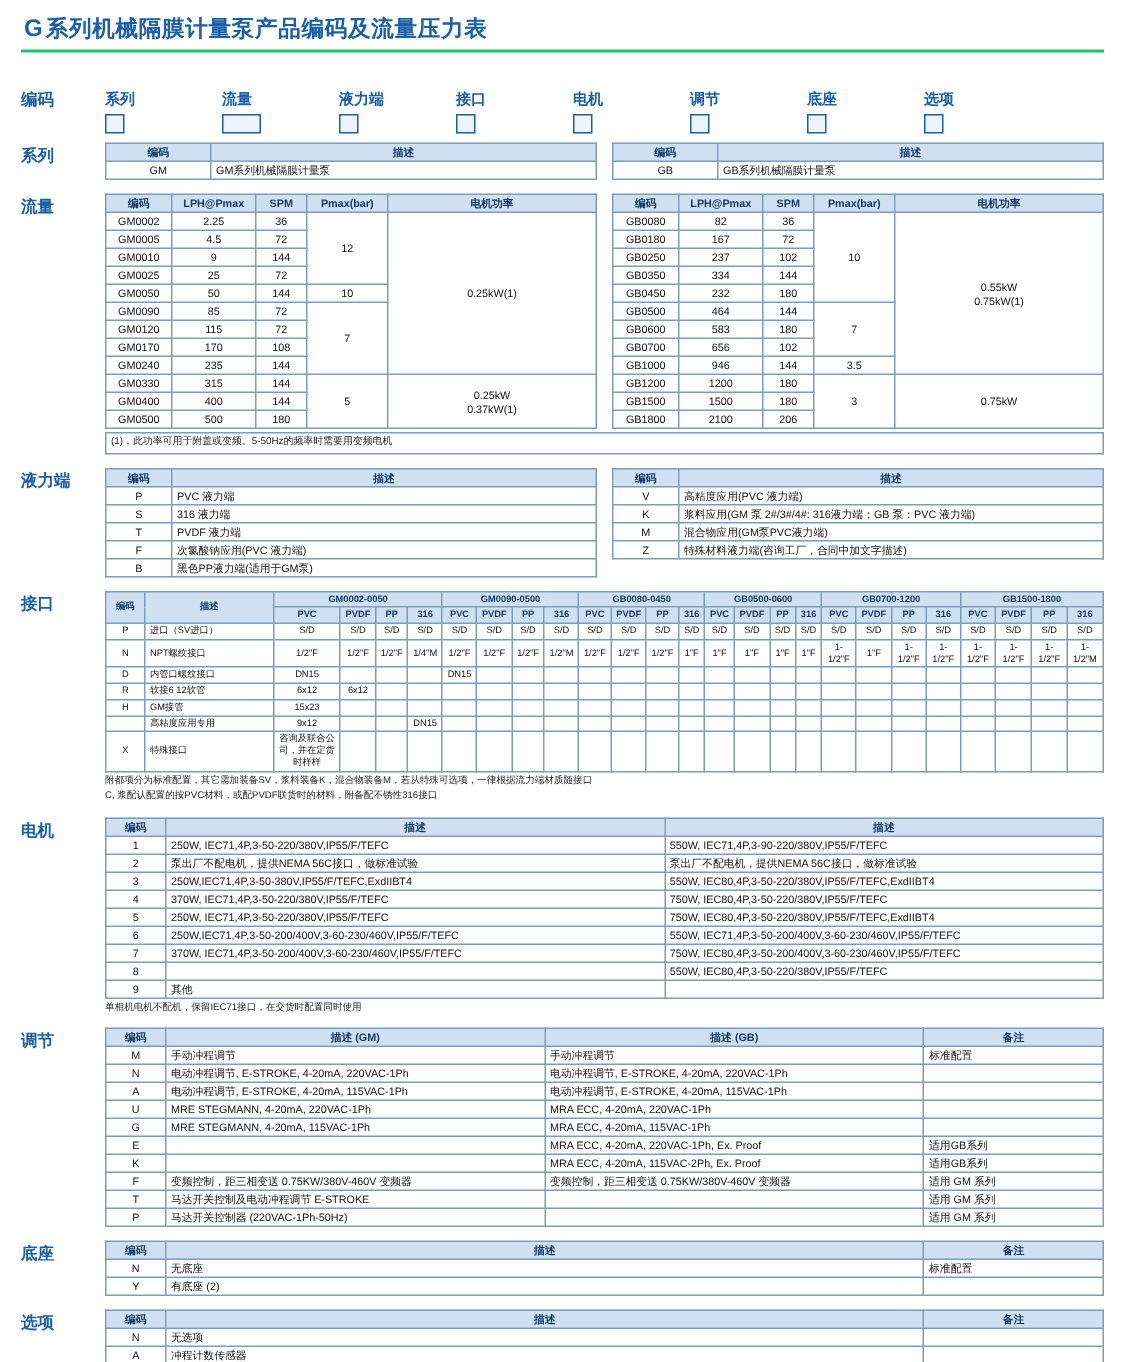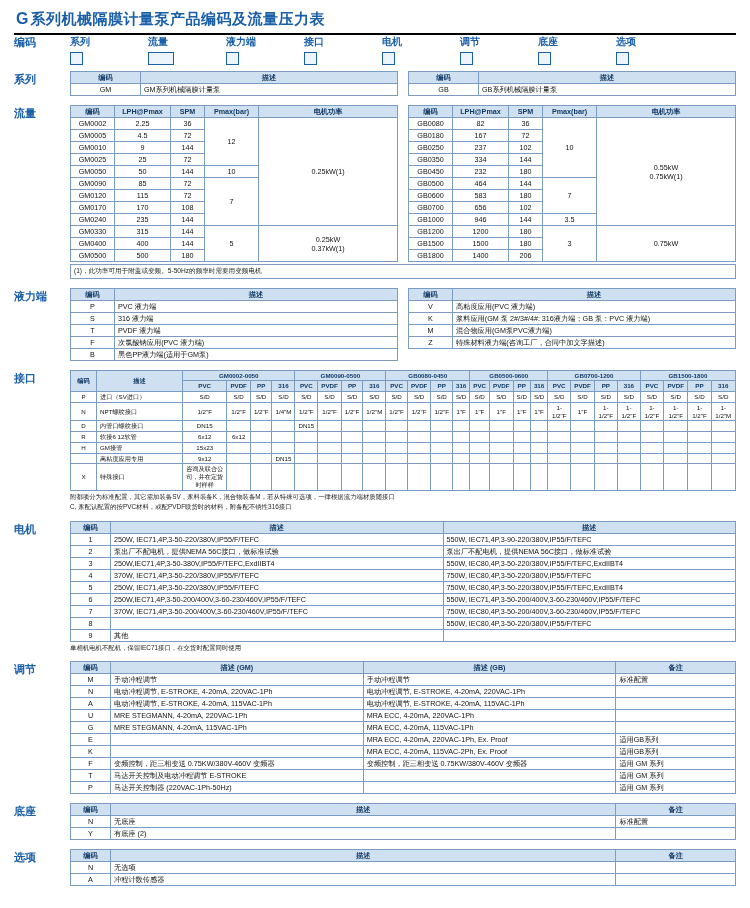--- a/index.html
+++ b/index.html
@@ -8,23 +8,23 @@
     width: 750px;
     background: #fff;
     font-family: "Liberation Sans", sans-serif;
     font-size: 7.5px;
     color: #111;
   }
   .page { position: relative; width: 750px; padding: 10px 14px 6px 14px; }
 
   
   .title-bar {
-    border-bottom: 2px solid #000000;
+    border-bottom: 2px solid #22c55e;
     padding: 0 0 4px 2px;
-    margin-bottom: 0;
+    margin-bottom: 24px;
   }
   .title-bar .g { color: #1a5fa8; font-size: 16px; font-weight: bold; }
   .title-bar .t { color: #1a5fa8; font-size: 15px; font-weight: bold; letter-spacing: .5px; }
 
   
   .row { display: flex; align-items: flex-start; margin-bottom: 9px; }
   .sec-label {
     width: 56px; min-width: 56px;
     color: #1a5fa8; font-weight: bold; font-size: 11px;
     padding-top: 1px;
@@ -308,21 +308,21 @@
                   <td class="c" rowspan="3">3</td>
                   <td class="c" rowspan="3">0.75kW</td>
                 </tr>
                 <tr>
                   <td class="c">GB1500</td>
                   <td class="c">1500</td>
                   <td class="c">180</td>
                 </tr>
                 <tr>
                   <td class="c">GB1800</td>
-                  <td class="c">1400</td>
+                  <td class="c">2100</td>
                   <td class="c">206</td>
                 </tr>
               </tbody>
           </table>
         </div>
       </div>
       <table style="margin-top:2px">
         <tbody>
             <tr>
               <td class="note">(1)，此功率可用于附盖或变频。5-50Hz的频率时需要用变频电机</td>

